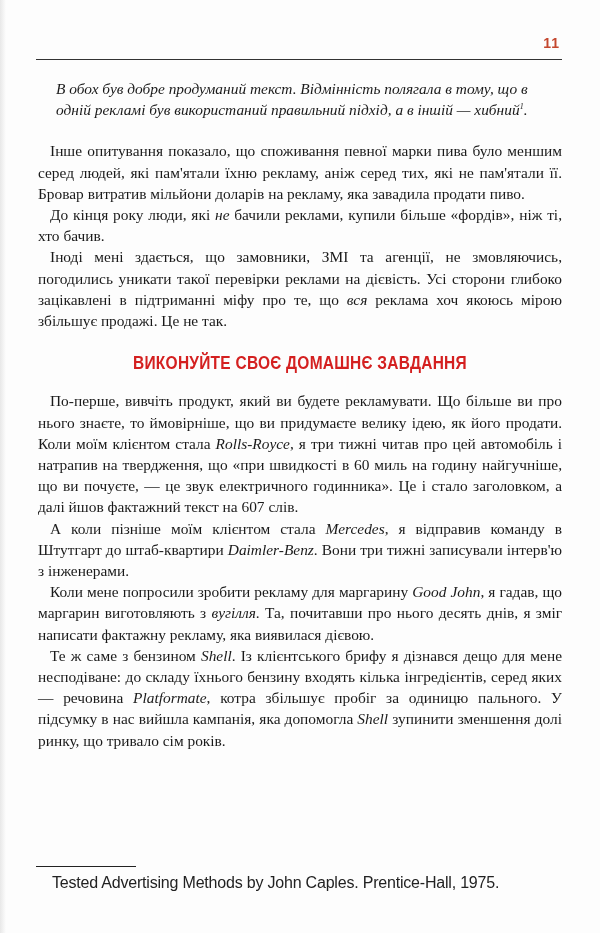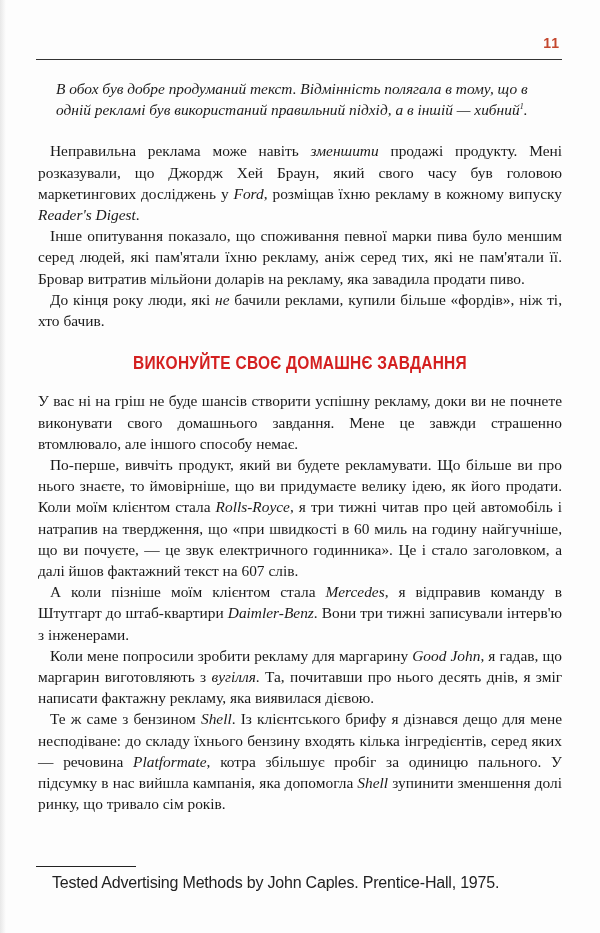--- a/index.html
+++ b/index.html
@@ -26,29 +26,28 @@
   <div class="edge"></div>
   <div class="page-num">11</div>
   <div class="header-rule"></div>
 
   <div class="content">
     <div class="lead">
       <p><span>В обох був добре продуманий текст. Відмінність полягала в тому, що в одній рекламі був використаний правильний підхід, а в іншій — хибний</span><sup>1</sup><span>.</span></p>
     </div>
 
     <div class="body-text" id="before">
-        <p>Неправильна реклама може навіть <em>зменшити</em> продажі продукту. Мені розказували, що Джордж Хей Браун, який свого часу був головою маркетингових досліджень у <em>Ford</em>, розміщав їхню рекламу в кожному випуску <em>Reader's Digest</em>.</p>
         <p>Інше опитування показало, що споживання певної марки пива було меншим серед людей, які пам'ятали їхню рекламу, аніж серед тих, які не пам'ятали її. Бровар витратив мільйони доларів на рекламу, яка завадила продати пиво.</p>
         <p>До кінця року люди, які <em>не</em> бачили реклами, купили більше «фордів», ніж ті, хто бачив.</p>
+        <p>Іноді мені здається, що замовники, ЗМІ та агенції, не змовляючись, погодились уникати такої перевірки реклами на дієвість. Усі сторони глибоко зацікавлені в підтриманні міфу про те, що <em>вся</em> реклама хоч якоюсь мірою збільшує продажі. Це не так.</p>
       </div>
 
     <div class="heading">ВИКОНУЙТЕ СВОЄ ДОМАШНЄ ЗАВДАННЯ</div>
 
     <div class="body-text" id="after">
-        <p class="noindent">У вас ні на гріш не буде шансів створити успішну рекламу, доки ви не почнете виконувати свого домашнього завдання. Мене це завжди страшенно втомлювало, але іншого способу немає.</p>
         <p>По-перше, вивчіть продукт, який ви будете рекламувати. Що більше ви про нього знаєте, то ймовірніше, що ви придумаєте велику ідею, як його продати. Коли моїм клієнтом стала <em>Rolls-Royce</em>, я три тижні читав про цей автомобіль і натрапив на твердження, що «при швидкості в 60 миль на годину найгучніше, що ви почуєте, — це звук електричного годинника». Це і стало заголовком, а далі йшов фактажний текст на 607 слів.</p>
         <p>А коли пізніше моїм клієнтом стала <em>Mercedes</em>, я відправив команду в Штутгарт до штаб-квартири <em>Daimler-Benz</em>. Вони три тижні записували інтерв'ю з інженерами.</p>
         <p>Коли мене попросили зробити рекламу для маргарину <em>Good John</em>, я гадав, що маргарин виготовляють з <em>вугілля</em>. Та, почитавши про нього десять днів, я зміг написати фактажну рекламу, яка виявилася дієвою.</p>
         <p>Те ж саме з бензином <em>Shell</em>. Із клієнтського брифу я дізнався дещо для мене несподіване: до складу їхнього бензину входять кілька інгредієнтів, серед яких — речовина <em>Platformate</em>, котра збільшує пробіг за одиницю пального. У підсумку в нас вийшла кампанія, яка допомогла <em>Shell</em> зупинити зменшення долі ринку, що тривало сім років.</p>
       </div>
   </div>
 
   <div class="fn-rule"></div>
   <div class="footnote">Tested Advertising Methods by John Caples. Prentice-Hall, 1975.</div>
 </div>

